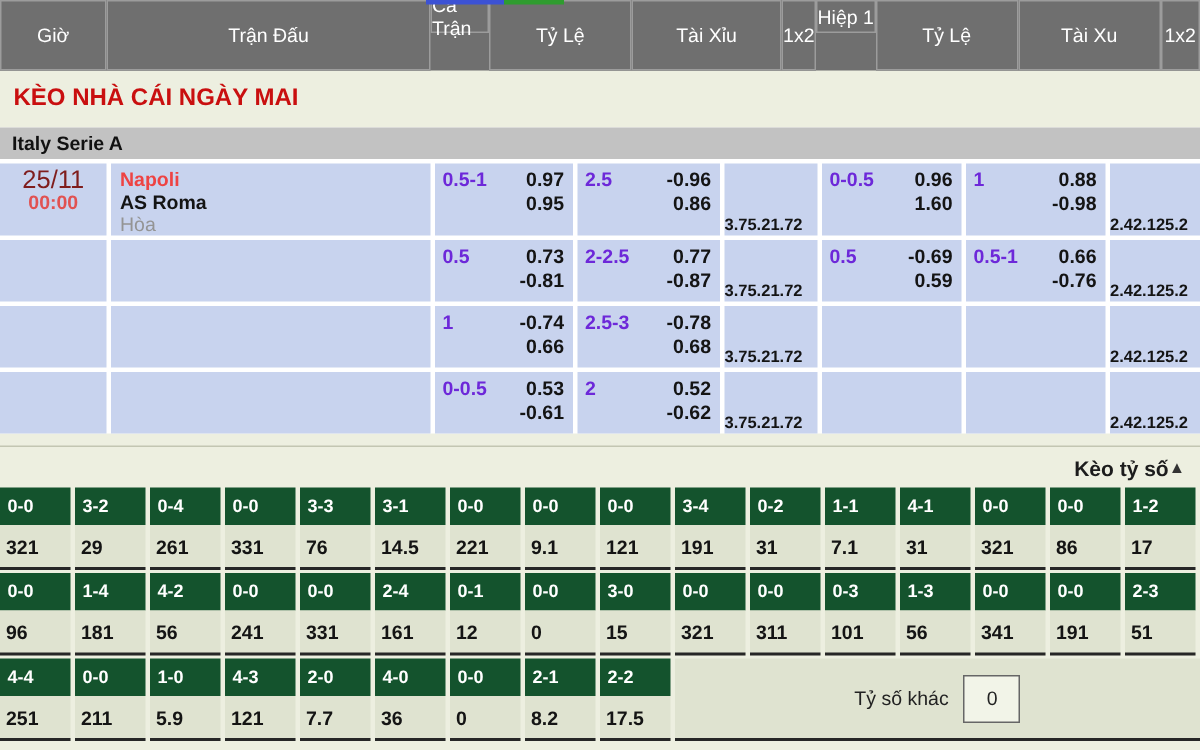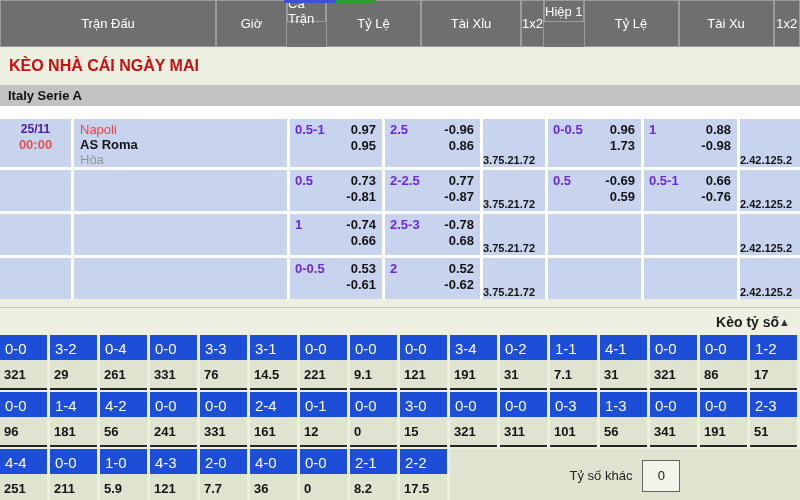--- a/index.html
+++ b/index.html
@@ -21,60 +21,60 @@
   .g2{flex:1}
   .gtop{height:22px}
   .hsub{display:flex;flex:1}
   .s11{width:95px}.s12{width:100px}.s13{flex:1}
   .s21{width:95px}.s22{width:95px}.s23{flex:1}
 
   
   .title{height:38px;display:flex;align-items:center;padding:0 9px;color:#c90f0f;font-weight:bold;font-size:16px}
 
   
-  .otable{background:#fff;display:flex;flex-direction:column;gap:13px}
+  .otable{background:#fff;display:flex;flex-direction:column;gap:3px}
   .league{height:21px;background:#c2c2c2;display:flex;align-items:center;padding:0 8px;font-weight:bold;font-size:13px;color:#111}
   .orow{display:flex;gap:3px;height:41px}
   .orow.first{height:48px}
   .ocell{background:#c8d3ee}
   .ct{width:71px;text-align:center;padding-top:3px}
   .cm{width:213px;padding:3px 0 0 6px;font-size:13px;line-height:15px}
   .chc{width:92px}.cou{width:95px}.cx{width:62px}
   .chc2{width:93px}.cou2{width:93px}.cx2{flex:1}
-  .date{color:#4c1d95;font-weight:bold;font-size:12px;line-height:15px}
+  .date{color:#7f1d1d;font-weight:normal;font-size:17px;line-height:15px}
   .ktime{color:#e15252;font-weight:bold;font-size:13px;line-height:15px}
-  .home{color:#ee4343;font-weight:normal}
+  .home{color:#ee4343;font-weight:bold}
   .away{color:#141414;font-weight:bold}
   .draw{color:#949494}
   .oc{display:flex;justify-content:space-between;padding:3px 6px 0 5px;font-size:13px;font-weight:bold}
   .hcv{color:#6d28d9}
   .stack{display:flex;flex-direction:column;align-items:flex-end;line-height:16px;color:#141414}
   .x12{display:flex;flex-direction:row;align-items:flex-end;padding:18px 6px 0 0;font-size:11px;font-weight:bold;line-height:14px;color:#141414}
 
   
   .kbar{height:28px;margin-top:8px;border-top:1px solid #c3c6b2;display:flex;align-items:center;justify-content:flex-end;padding:0 10px;font-weight:bold;font-size:14px;color:#1c1c1c}
   .karr{font-size:11px;color:#333;cursor:pointer}
   .srow{display:flex;gap:3px;margin-bottom:2px}
   .scol{width:47px;display:flex;flex-direction:column}
-  .slab{background:#1d4ed8;color:#fff;font-weight:normal;font-size:15px;padding:5px 0 0 5px;height:25px}
+  .slab{background:#14532d;color:#fff;font-weight:bold;font-size:12px;padding:5px 0 0 5px;height:25px}
   .sval{background:#dfe3d0;color:#141414;font-weight:bold;font-size:13px;padding:7px 0 0 4px;height:30px;border-bottom:2px solid #262626}
   .smerge{flex:1;background:#dfe3d0;border-bottom:2px solid #262626;display:flex;align-items:center;justify-content:center;gap:10px;font-size:13px;color:#222}
   .obox{width:38px;height:32px;background:#f2f4e8;border:1px solid #666;display:flex;align-items:center;justify-content:center;font-size:13px;color:#222}
 </style>
 </head>
 <body>
 
 <div class="strip">
   <span class="b"></span>
   <span class="g"></span>
 </div>
 
 <div class="hdr">
+  <div class="hcell ht">Giờ</div>
   <div class="hcell hm">Trận Đấu</div>
-  <div class="hcell ht">Giờ</div>
   <div class="hgroup g1">
     <div class="hcell gtop">Cả Trận</div>
     <div class="hsub">
       <div class="hcell s11">Tỷ Lệ</div>
       <div class="hcell s12">Tài Xỉu</div>
       <div class="hcell s13">1x2</div>
     </div>
   </div>
   <div class="hgroup g2">
     <div class="hcell gtop">Hiệp 1</div>
@@ -117,21 +117,21 @@
         </div>
         <div class="ocell x12 cx">
           <span>3.7</span>
           <span>5.2</span>
           <span>1.72</span>
         </div>
         <div class="ocell oc chc2">
           <span class="hcv">0-0.5</span>
           <div class="stack">
             <span>0.96</span>
-            <span>1.73</span>
+            <span>1.60</span>
           </div>
         </div>
         <div class="ocell oc cou2">
           <span class="hcv">1</span>
           <div class="stack">
             <span>0.88</span>
             <span>-0.98</span>
           </div>
         </div>
         <div class="ocell x12 cx2">

